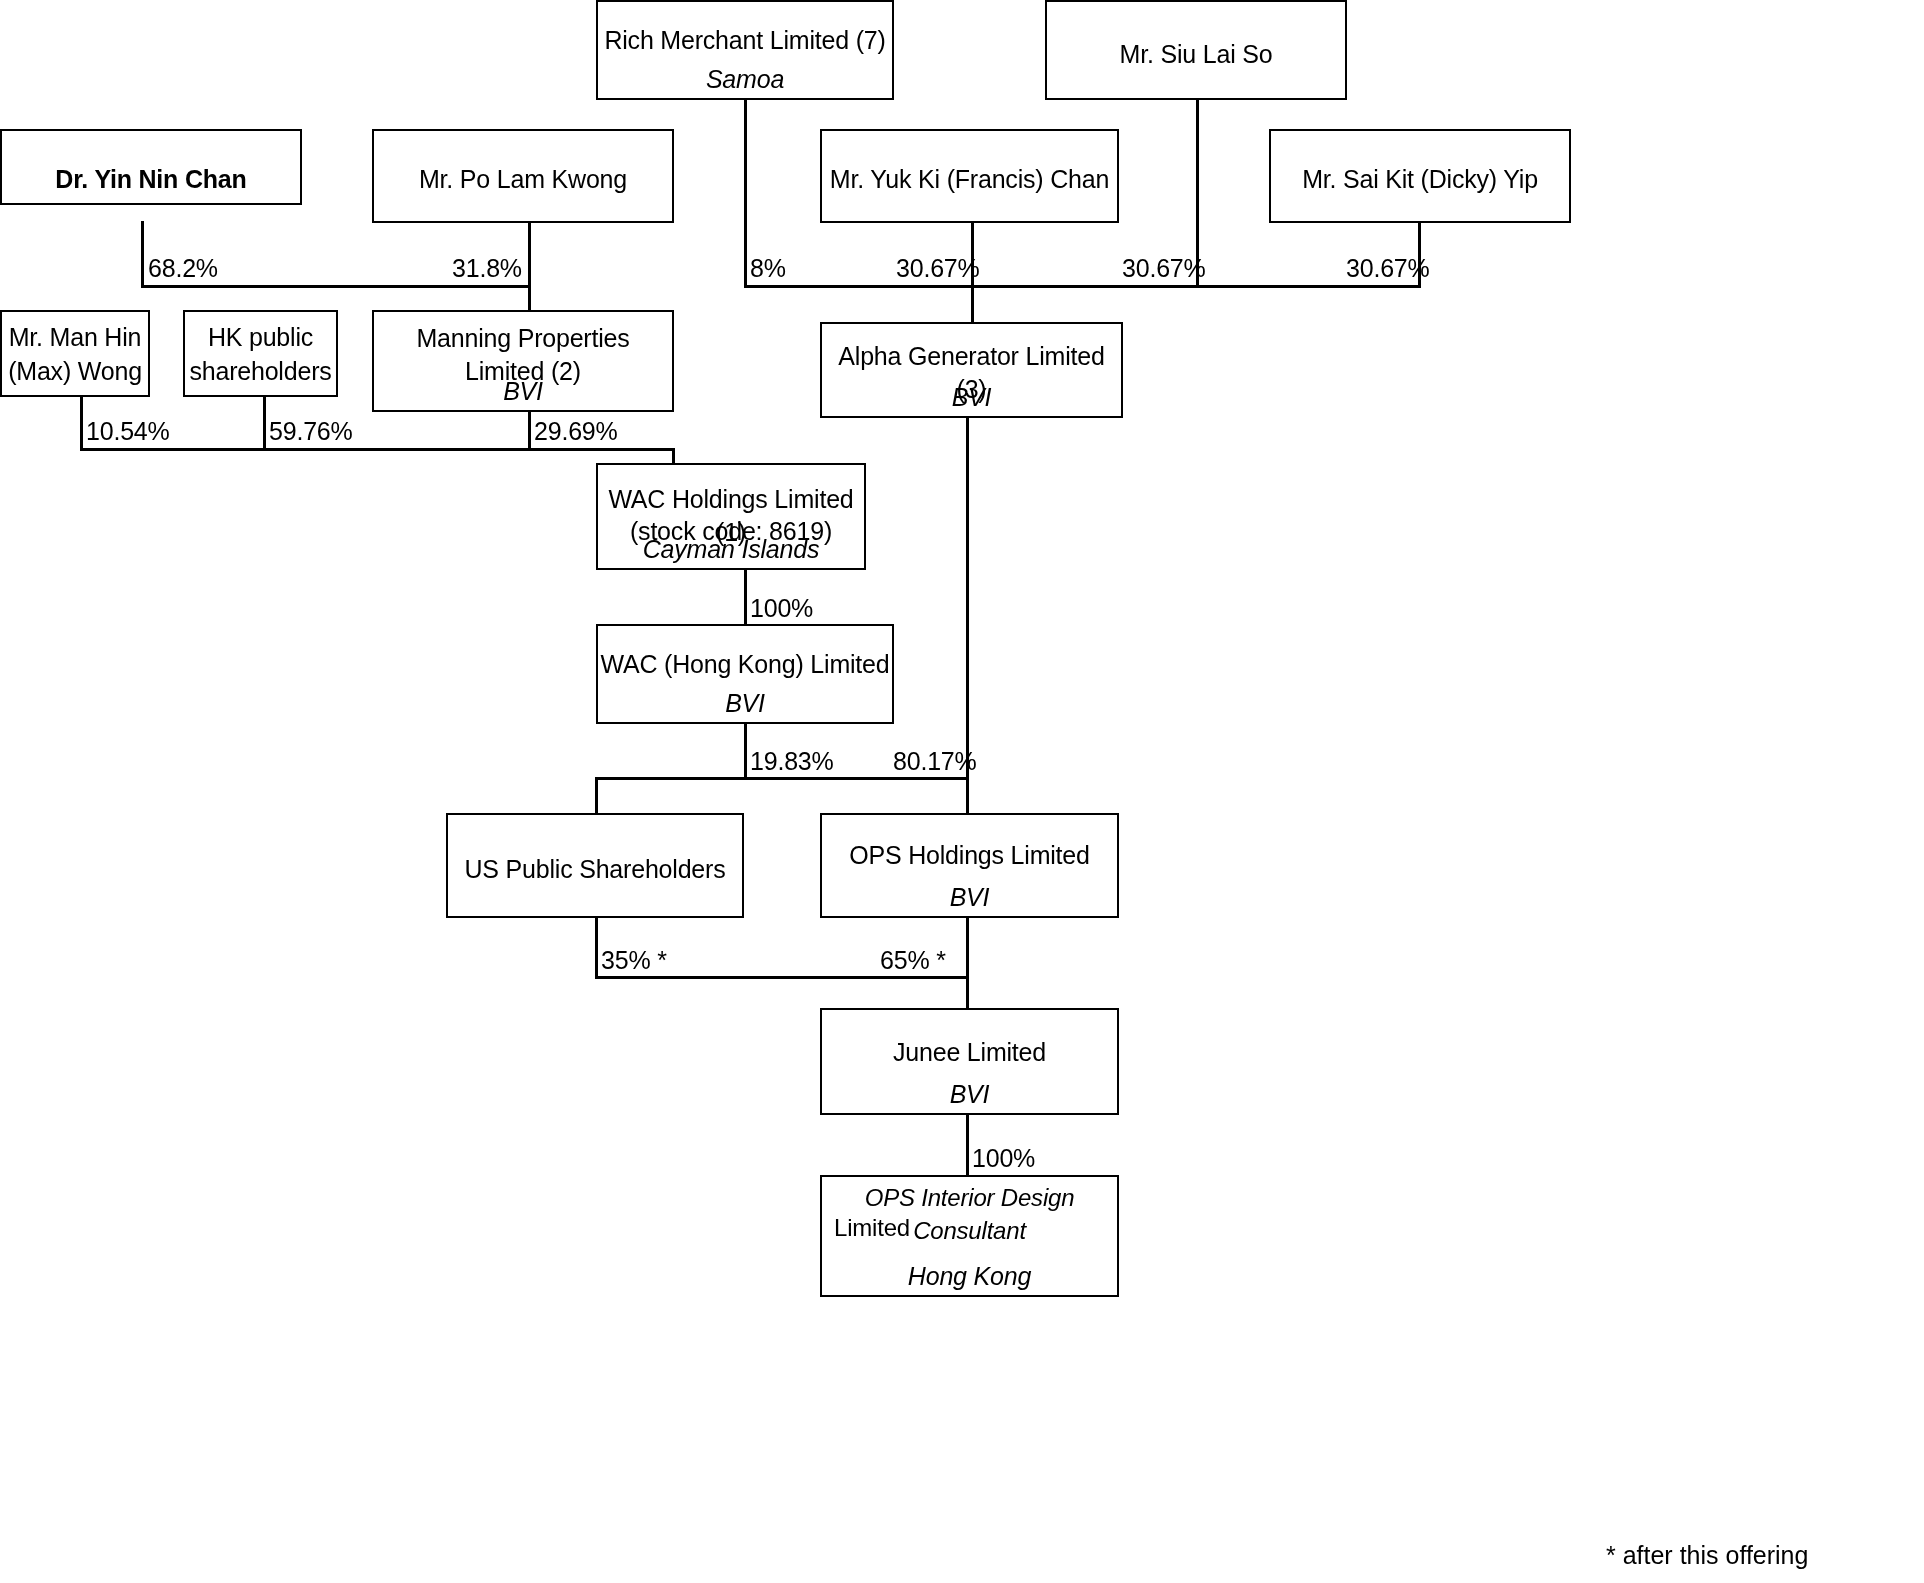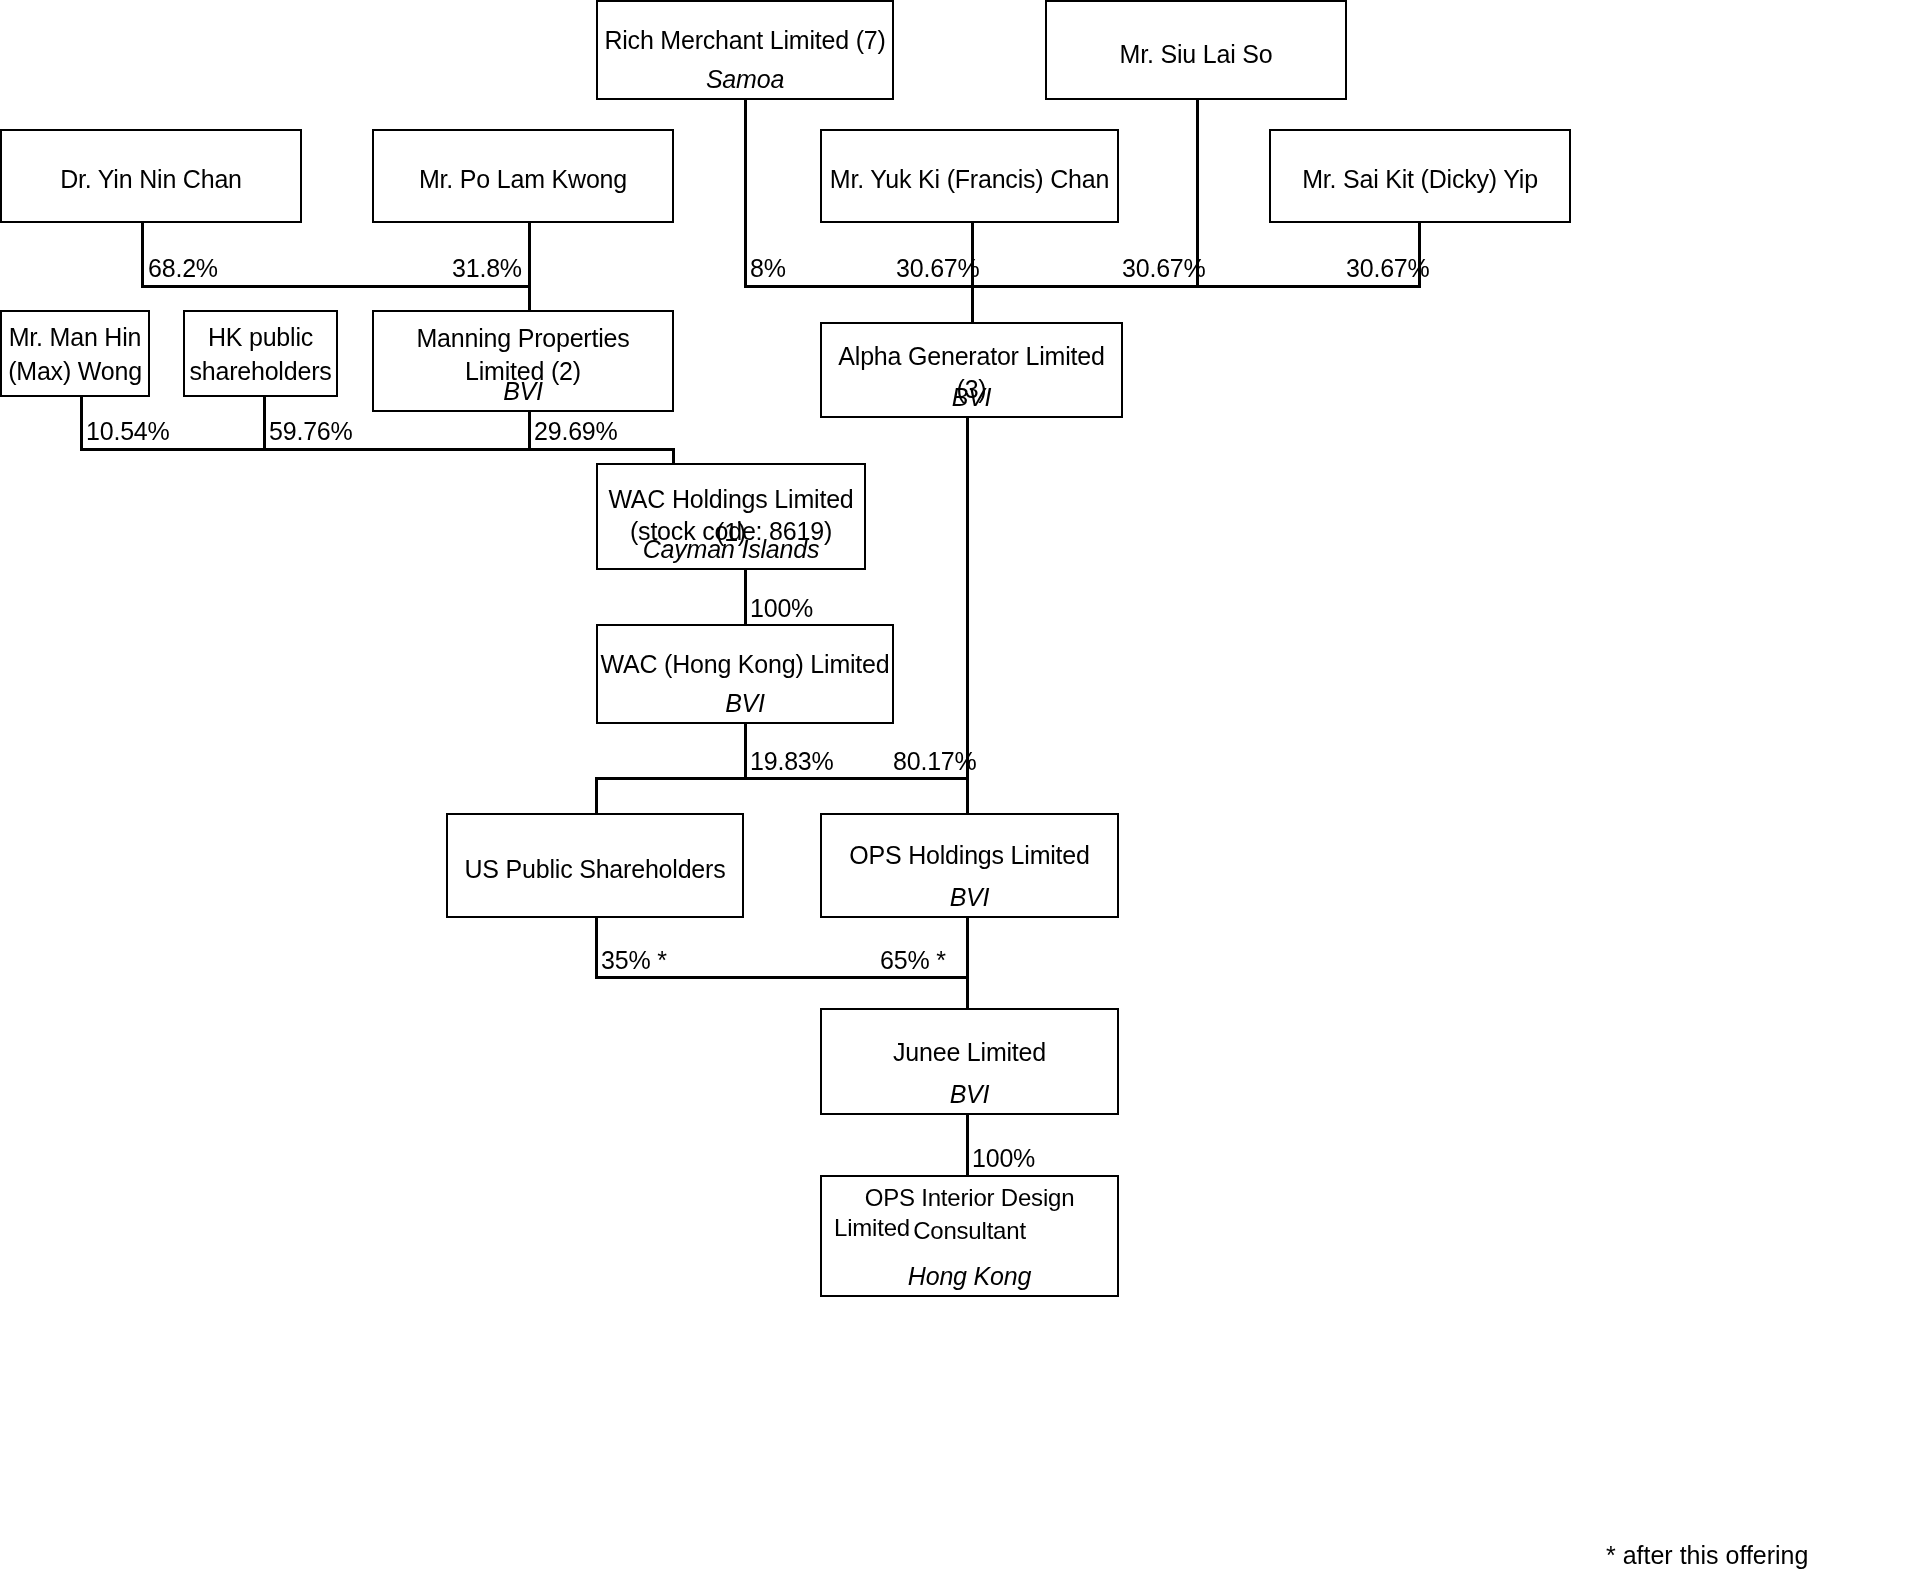--- a/index.html
+++ b/index.html
@@ -111,21 +111,21 @@
 
   <div class="node" style="left:596px; top:0px; width:298px; height:100px;">
     <div class="node-title" style="top:22px;">Rich Merchant Limited (7)</div>
     <div class="node-juris">Samoa</div>
   </div>
 
   <div class="node" style="left:1045px; top:0px; width:302px; height:100px;">
     <div class="node-title" style="top:36px;">Mr. Siu Lai So</div>
   </div>
 
-  <div class="node" style="left:0px; top:129px; width:302px; height:94px;">
+  <div class="node" style="left:0px; top:129px; width:302px; height:76px;font-weight:bold;">
     <div class="node-title" style="top:32px;">Dr. Yin Nin Chan</div>
   </div>
 
   <div class="node" style="left:372px; top:129px; width:302px; height:94px;">
     <div class="node-title" style="top:32px;">Mr. Po Lam Kwong</div>
   </div>
 
   <div class="node" style="left:820px; top:129px; width:299px; height:94px;">
     <div class="node-title" style="top:32px;">Mr. Yuk Ki (Francis) Chan</div>
   </div>
@@ -173,21 +173,21 @@
     <div class="node-title" style="top:24px;">OPS Holdings Limited</div>
     <div class="node-juris">BVI</div>
   </div>
 
   <div class="node" style="left:820px; top:1008px; width:299px; height:107px;">
     <div class="node-title" style="top:26px;">Junee Limited</div>
     <div class="node-juris">BVI</div>
   </div>
 
   <div class="node" style="left:820px; top:1175px; width:299px; height:122px;">
-    <div class="node-title" style="top:4px; font-size:24px;">OPS Interior Design Consultant</div>
+    <div class="node-title" style="top:4px; font-size:24px;font-style:italic;">OPS Interior Design Consultant</div>
     <div class="node-title" style="top:34px; font-size:24px; text-align:left; padding-left:12px;">Limited</div>
     <div class="node-juris">Hong Kong</div>
   </div>
 
   <div class="pct" style="left:148px; top:253px;">68.2%</div>
   <div class="pct" style="left:452px; top:253px;">31.8%</div>
 
   <div class="pct" style="left:750px; top:253px;">8%</div>
   <div class="pct" style="left:896px; top:253px;">30.67%</div>
   <div class="pct" style="left:1122px; top:253px;">30.67%</div>

